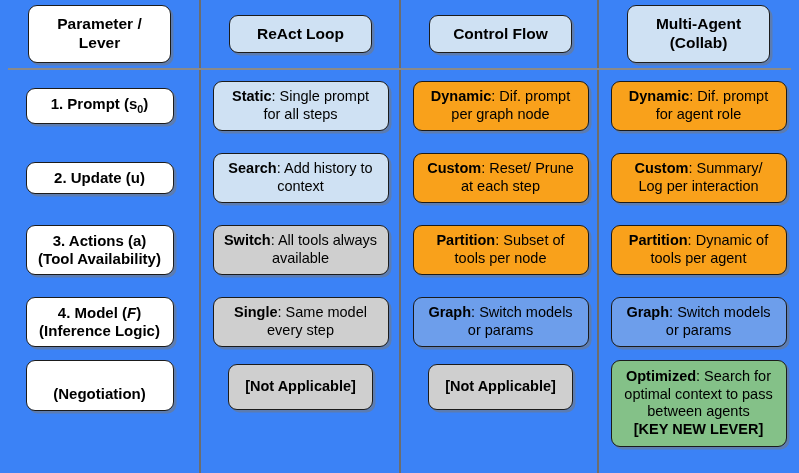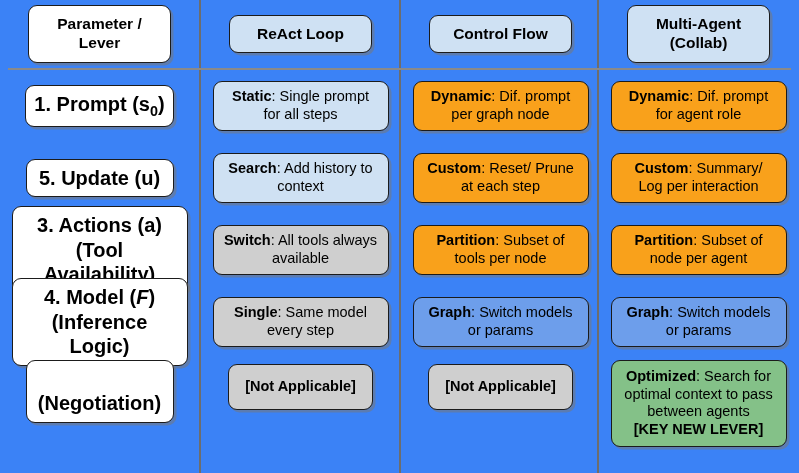--- a/index.html
+++ b/index.html
@@ -95,21 +95,21 @@
   .chip.header {
     font-size: 15.5px;
     font-weight: bold;
     padding: 9px 14px;
     min-width: 143px;
   }
 
   
   .chip.lever {
     font-weight: bold;
-    font-size: 20px;
+    font-size: 15px;
     padding: 6px 8px;
     min-width: 148px;
   }
 
   .chip .lead { font-weight: bold; }
   .chip .tail { font-weight: normal; }
   .chip .emph { font-style: italic; }
   .chip .keynote { font-weight: bold; }
 
   .chip.tall { padding: 7px 9px; }
@@ -137,21 +137,21 @@
     </div>
 
     <div class="cell r-1">
       <div class="chip white lever">
         <span>1. Prompt (s<sub>0</sub>)</span><br>
       </div>
     </div>
 
     <div class="cell r-2">
       <div class="chip white lever">
-        <span>5. Update (u)</span><br>
+        <span>2. Update (u)</span><br>
       </div>
     </div>
 
     <div class="cell r-3">
       <div class="chip white lever">
         <span>3. Actions (a)</span><br>
         <span>(Tool Availability)</span>
       </div>
     </div>
 
@@ -264,21 +264,21 @@
     </div>
 
     <div class="cell r-2">
       <div class="chip orange">
         <span class="lead">Custom</span><span class="tail">: Summary/ Log per interaction</span>
       </div>
     </div>
 
     <div class="cell r-3">
       <div class="chip orange">
-        <span class="lead">Partition</span><span class="tail">: Subset of node per agent</span>
+        <span class="lead">Partition</span><span class="tail">: Dynamic of tools per agent</span>
       </div>
     </div>
 
     <div class="cell r-4">
       <div class="chip blue">
         <span class="lead">Graph</span><span class="tail">: Switch models or params</span>
       </div>
     </div>
 
     <div class="cell r-5">

